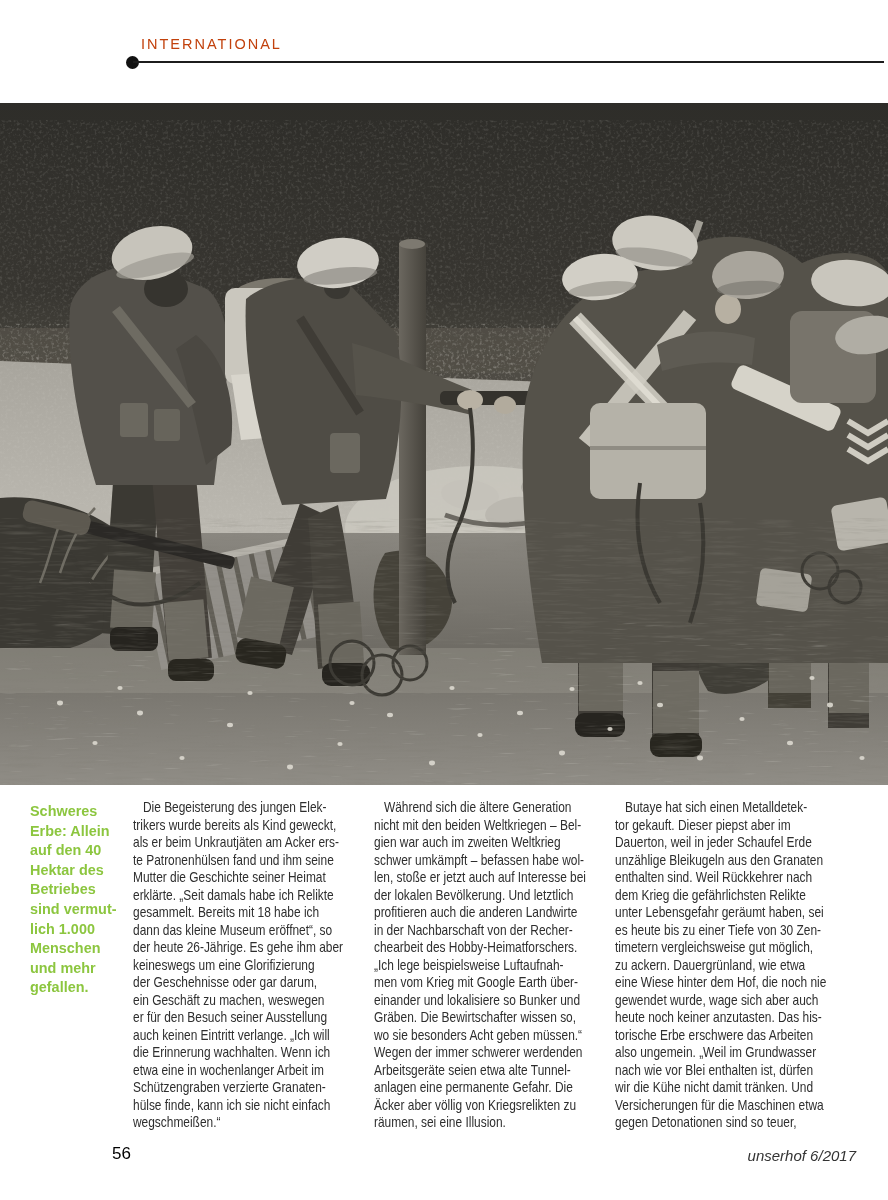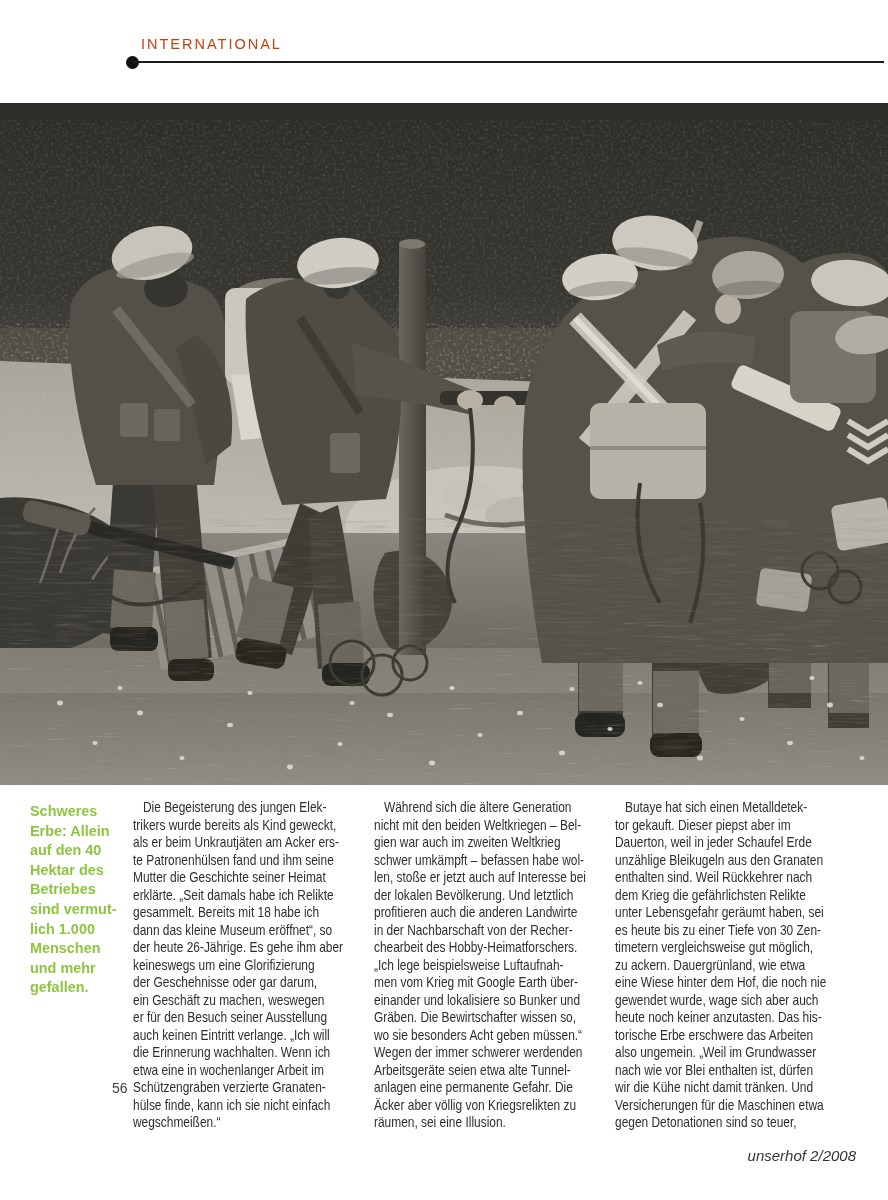--- a/index.html
+++ b/index.html
@@ -33,21 +33,21 @@
   .body-col{
     position:absolute;top:799px;width:272px;
     font-size:14.5px;line-height:17.5px;color:#2e2e2e;
     white-space:pre;transform:scaleX(0.822);transform-origin:0 0;
   }
   .col-1{left:133px;}
   .col-2{left:374px;}
   .col-3{left:615px;}
   
   .page-number{
-    position:absolute;left:112px;top:1080px;font-size:14px;color:#404040;
+    position:absolute;left:112px;top:1144px;font-size:17px;color:#000000;
   }
   .journal-ref{
     position:absolute;right:32px;top:1147px;font-size:15px;font-style:italic;color:#333;
   }
 </style>
 </head>
 <body>
 
 <div class="header-title">INTERNATIONAL</div>
 <div class="header-dot"></div>
@@ -338,13 +338,13 @@
 gewendet wurde, wage sich aber auch
 heute noch keiner anzutasten. Das his-
 torische Erbe erschwere das Arbeiten
 also ungemein. „Weil im Grundwasser
 nach wie vor Blei enthalten ist, dürfen
 wir die Kühe nicht damit tränken. Und
 Versicherungen für die Maschinen etwa
 gegen Detonationen sind so teuer,</div>
 
 <div class="page-number">56</div>
-<div class="journal-ref">unserhof 2/2008</div>
+<div class="journal-ref">unserhof 6/2017</div>
 
 </body></html>

